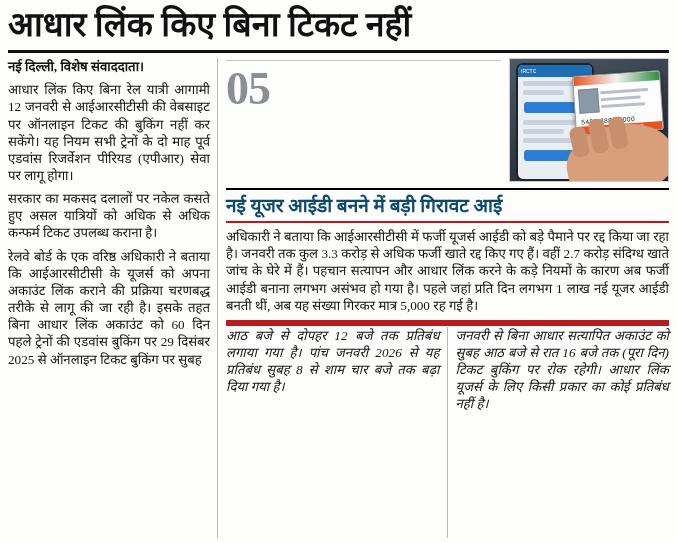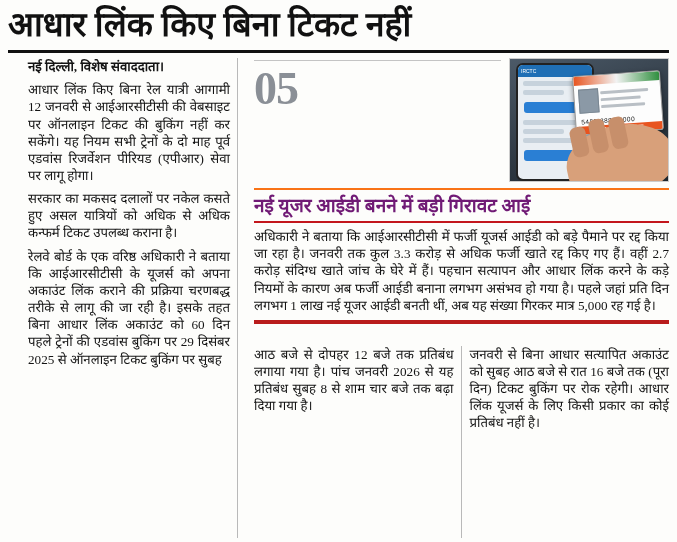--- a/index.html
+++ b/index.html
@@ -33,23 +33,22 @@
     font-size: 34px;
     line-height: 1.12;
     text-align: left;
     color: #111;
     letter-spacing: 0px;
     white-space: nowrap;
   }
   
   .body-grid {
     display: flex;
-    gap: 16px;
+    gap: 8px;
     height: 480px;
-    margin-left: 20px;
   }
   .col-left {
     width: 210px;
     flex: 0 0 210px;
     border-right: 1px solid #b9b9b9;
     padding-right: 7px;
     box-sizing: border-box;
   }
   .col-right {
     flex: 1 1 auto;
@@ -213,36 +212,37 @@
   .finger {
     position: absolute;
     background: #c78f6b;
     border-radius: 6px;
   }
   
   .red-head {
     font-family: "Liberation Serif", serif;
     font-weight: bold;
     font-size: 19px;
-    color: #701a75;
-    border-top: 2px solid #f97316;
+    color: #0c4a6e;
+    border-top: 2px solid #000000;
     border-bottom: 2px solid #c3161c;
     padding: 2px 0 3px 0;
     margin-bottom: 5px;
     white-space: nowrap;
   }
   .mid-para {
     margin-bottom: 7px;
   }
   .bottom-cols {
     display: flex;
     gap: 8px;
-    border-top: 4px solid #b91c1c;
-    padding-top: 22px;
+    border-top: 6px solid #b91c1c;
+    padding-top: 1px;
     flex: 1 1 auto;
+    font-style: italic;
   }
   .bcol {
     flex: 1 1 0;
   }
   .bcol.first {
     border-right: 1px solid #b9b9b9;
     padding-right: 7px;
   }
 </style>
 </head>

